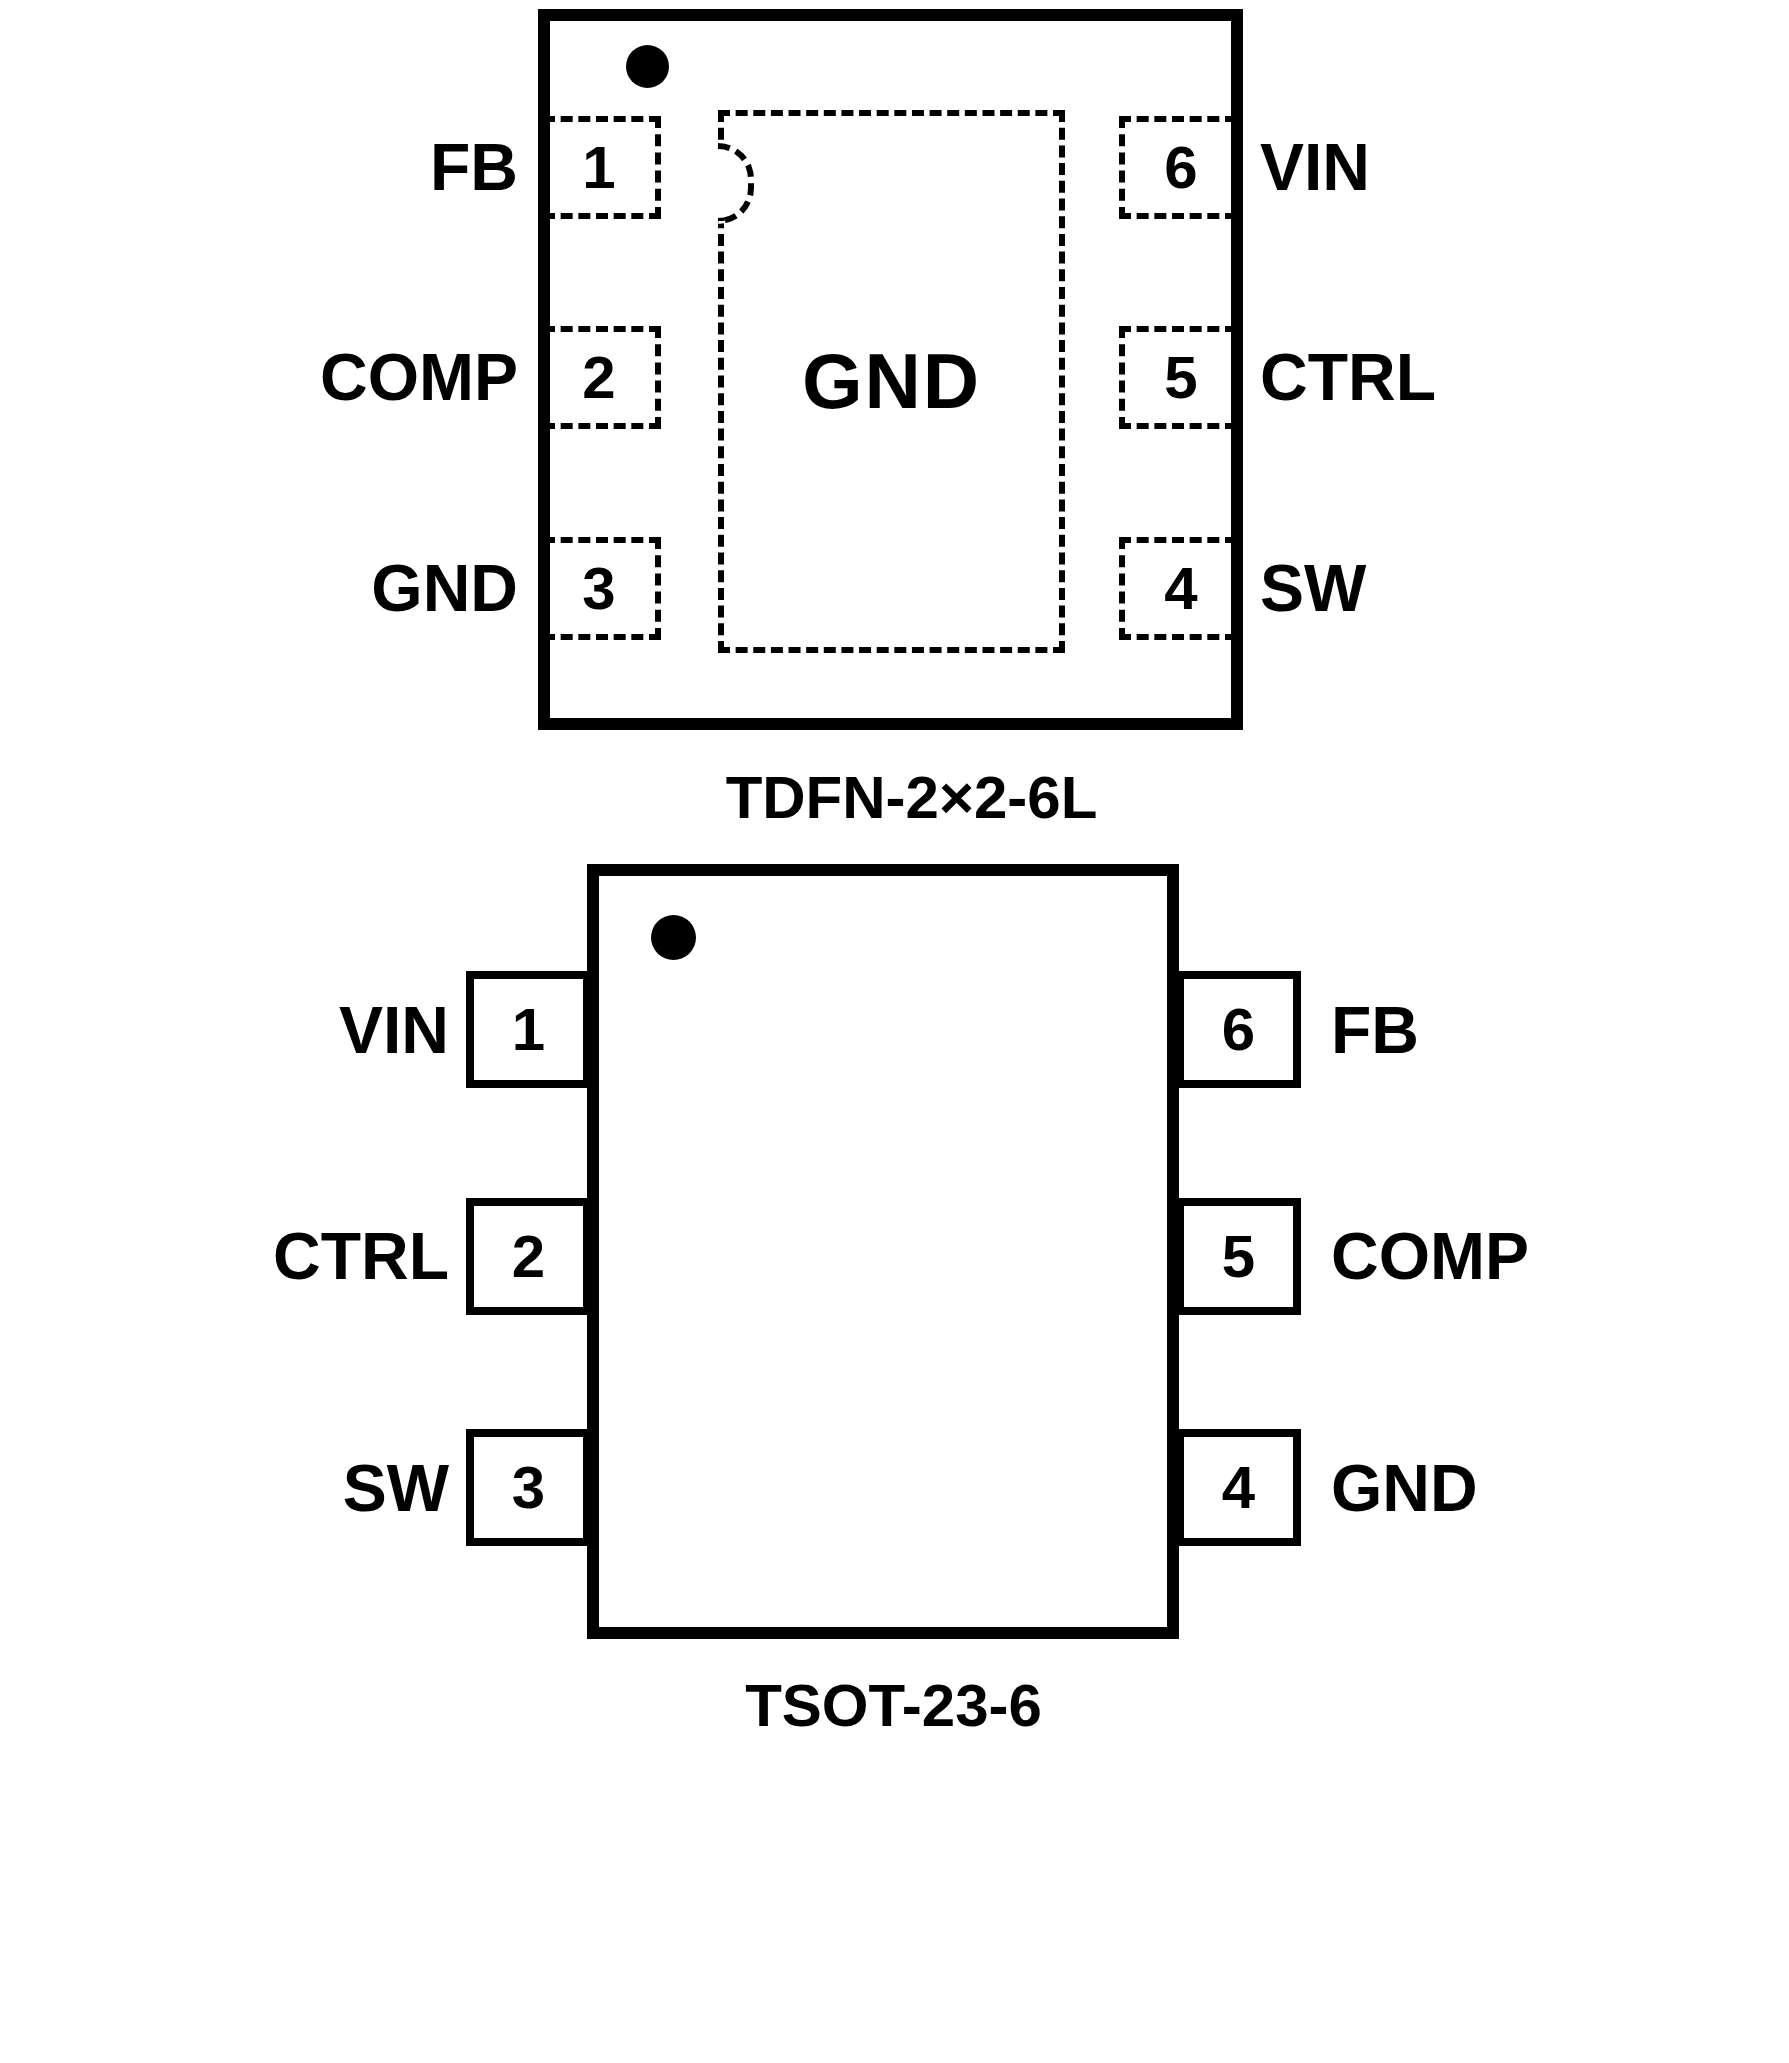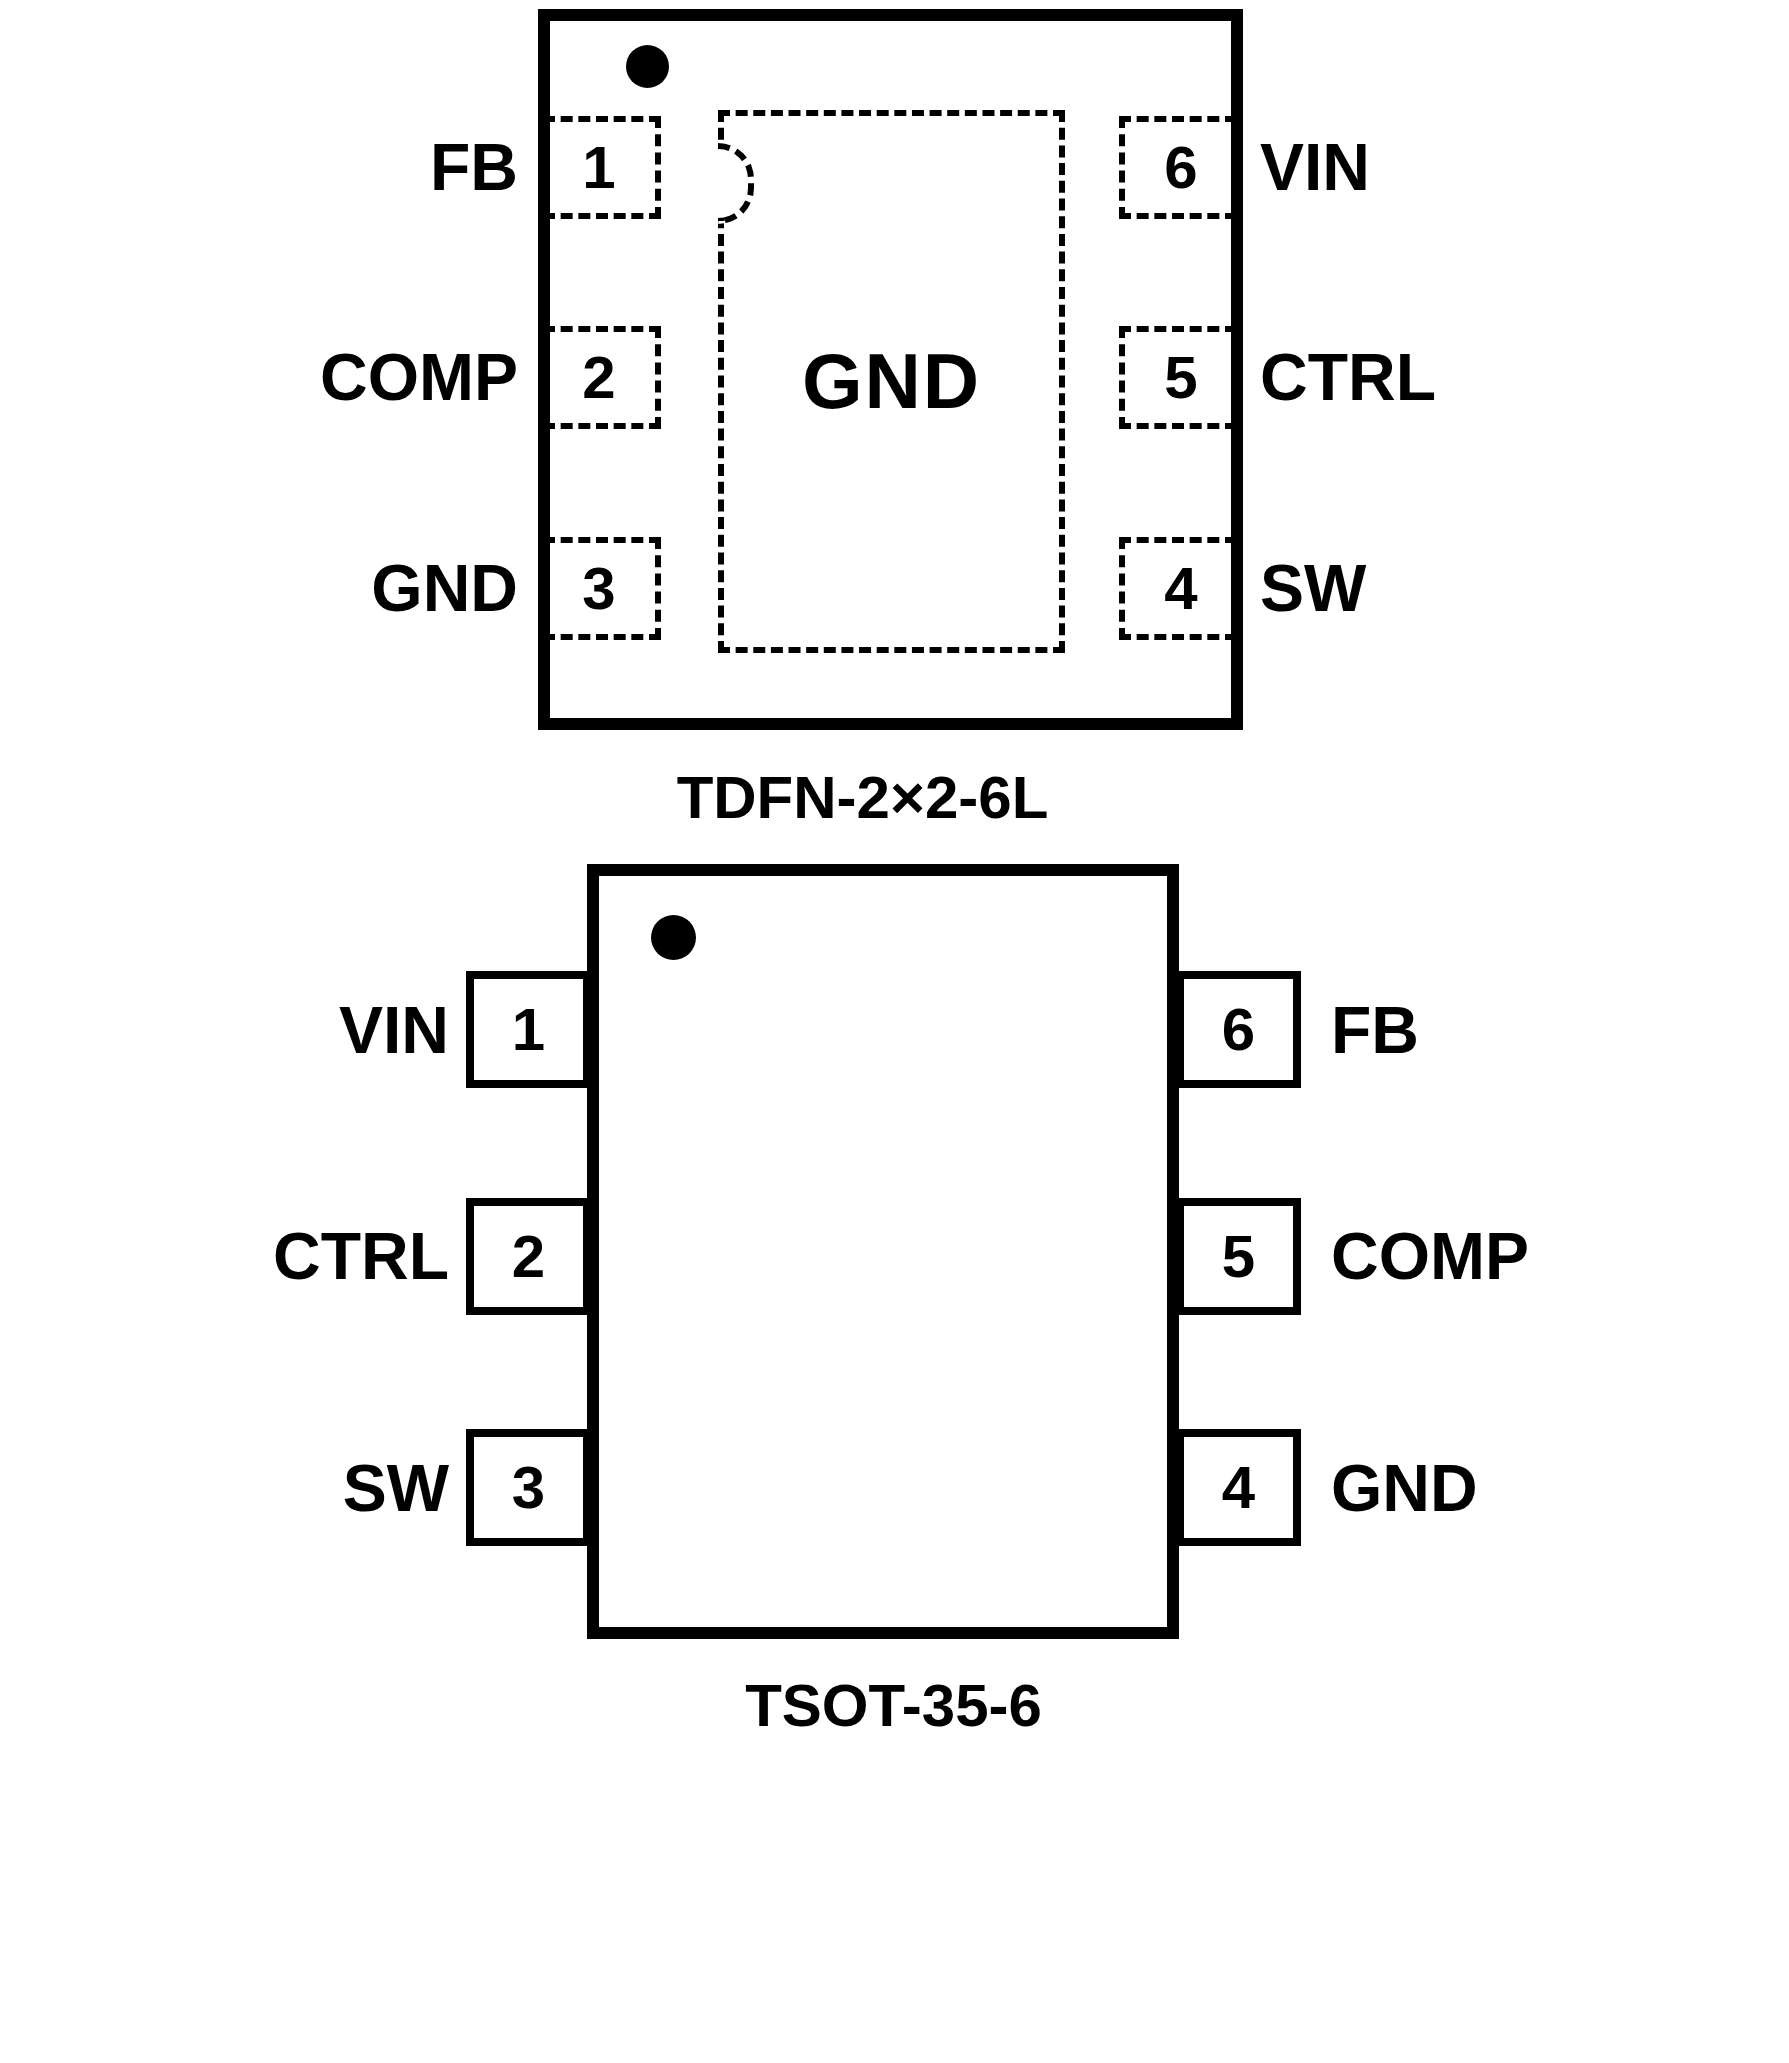--- a/index.html
+++ b/index.html
@@ -123,21 +123,21 @@
 
   
   .caption {
     position: absolute;
     width: 653px;
     text-align: center;
     font-size: 60px;
     font-weight: bold;
     white-space: nowrap;
   }
-  #tdfn-caption { left: 536px; top: 763px; }
+  #tdfn-caption { left: 585px; top: 763px; }
   #tsot-caption { left: 567px; top: 1671px; }
 </style>
 </head>
 <body>
 
 <div id="canvas">
 
   <div id="tdfn-outline" class="pkg-outline"></div>
   <div id="tdfn-dot" class="dot"></div>
 
@@ -197,16 +197,16 @@
   <div id="tsot-outline" class="pkg-outline"></div>
   <div id="tsot-dot" class="dot"></div>
 
   <div id="tsot-lbl-vin" class="lbl lbl-left2">VIN</div>
   <div id="tsot-lbl-ctrl" class="lbl lbl-left2">CTRL</div>
   <div id="tsot-lbl-sw" class="lbl lbl-left2">SW</div>
   <div id="tsot-lbl-fb" class="lbl lbl-right2">FB</div>
   <div id="tsot-lbl-comp" class="lbl lbl-right2">COMP</div>
   <div id="tsot-lbl-gnd" class="lbl lbl-right2">GND</div>
 
-  <div id="tsot-caption" class="caption">TSOT-35-6</div>
+  <div id="tsot-caption" class="caption">TSOT-23-6</div>
 
 </div>
 
 
 </body></html>

